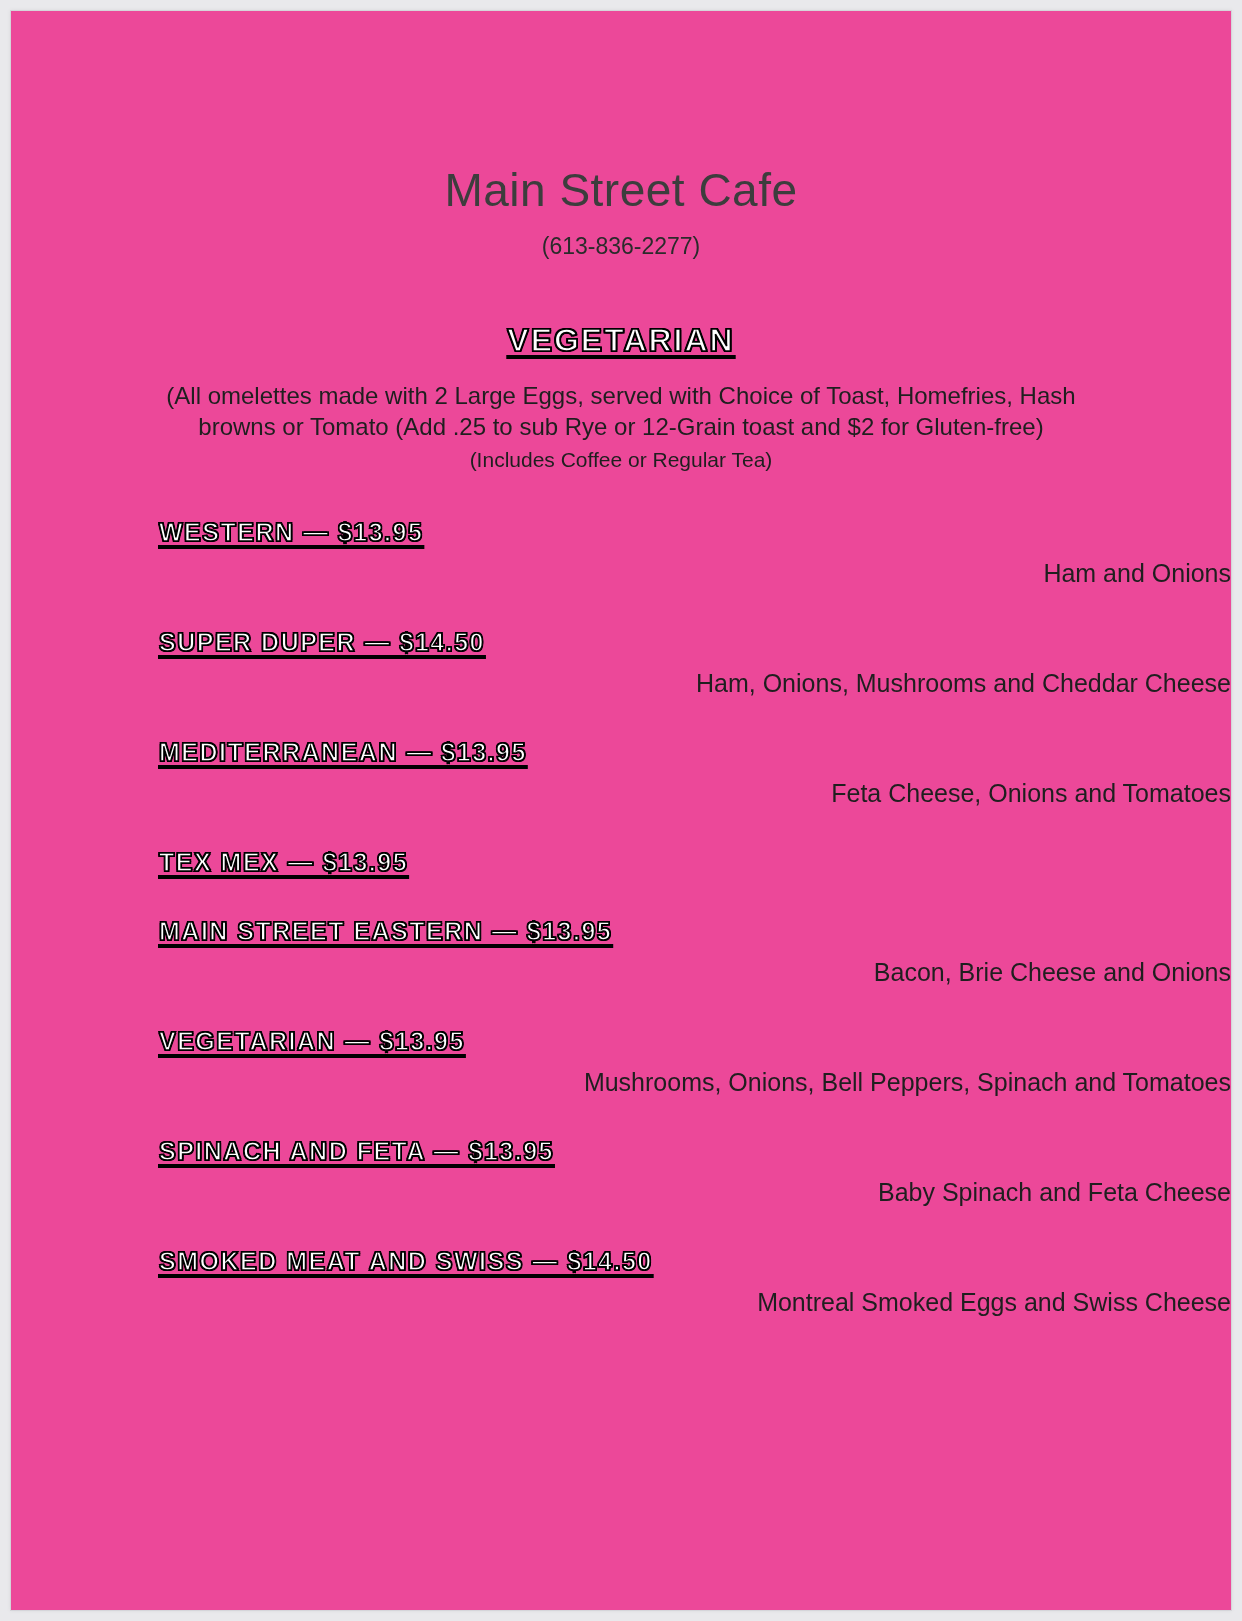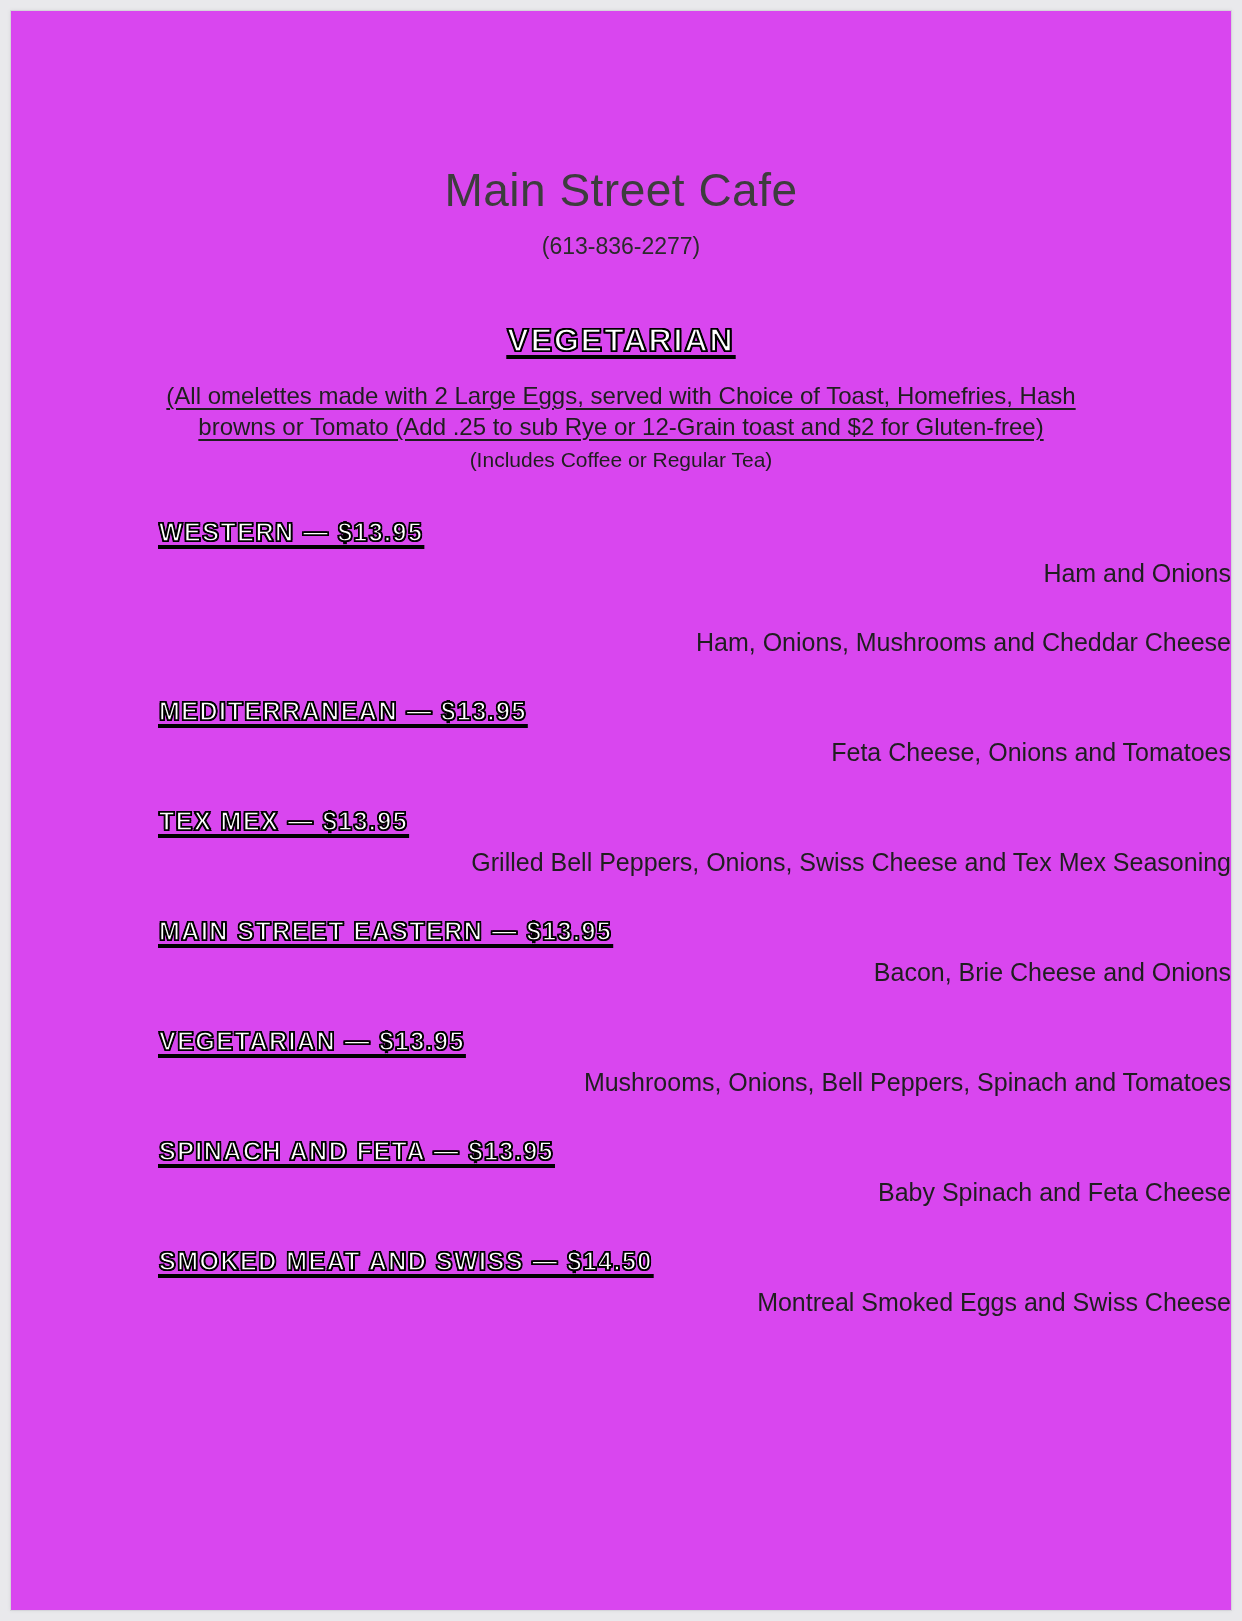--- a/index.html
+++ b/index.html
@@ -11,21 +11,21 @@
     font-family: "Liberation Sans", sans-serif;
     -webkit-font-smoothing: antialiased;
   }
 
   .page {
     position: absolute;
     left: 10px;
     top: 10px;
     width: 1222px;
     height: 1601px;
-    background: #d946ef;
+    background: #ec4899;
     border: 1px solid #d5d5da;
     box-shadow: 0 0 4px rgba(0,0,0,0.06);
     overflow: hidden;
     color: #1f1f1f;
   }
 
   .header {
     text-align: center;
     padding-top: 152px;
   }
@@ -63,21 +63,20 @@
   .intro {
     margin-top: 22px;
     text-align: center;
     font-size: 24px;
     line-height: 1.28;
     color: #1f1f1f;
     padding: 0 130px;
   }
 
   .intro .u {
-    text-decoration: underline;
     text-decoration-thickness: 1.5px;
     text-underline-offset: 4px;
   }
 
   .intro-sub {
     margin-top: 6px;
     text-align: center;
     font-size: 21px;
     color: #1f1f1f;
   }
@@ -132,31 +131,31 @@
   </div>
 
   <div class="menu">
 
     <div class="menu-item">
       <span class="item-name">WESTERN — $13.95</span>
       <div class="item-desc">Ham and Onions</div>
     </div>
 
     <div class="menu-item">
+      <span class="item-name">SUPER DUPER — $14.50</span>
       <div class="item-desc">Ham, Onions, Mushrooms and Cheddar Cheese</div>
     </div>
 
     <div class="menu-item">
       <span class="item-name">MEDITERRANEAN — $13.95</span>
       <div class="item-desc">Feta Cheese, Onions and Tomatoes</div>
     </div>
 
     <div class="menu-item">
       <span class="item-name">TEX MEX — $13.95</span>
-      <div class="item-desc">Grilled Bell Peppers, Onions, Swiss Cheese and Tex Mex Seasoning</div>
     </div>
 
     <div class="menu-item">
       <span class="item-name">MAIN STREET EASTERN — $13.95</span>
       <div class="item-desc">Bacon, Brie Cheese and Onions</div>
     </div>
 
     <div class="menu-item">
       <span class="item-name">VEGETARIAN — $13.95</span>
       <div class="item-desc">Mushrooms, Onions, Bell Peppers, Spinach and Tomatoes</div>

